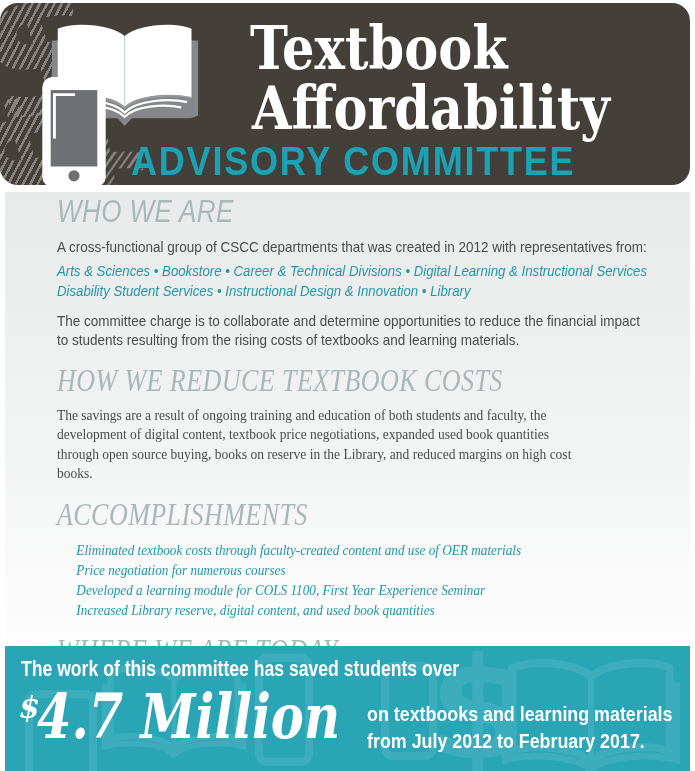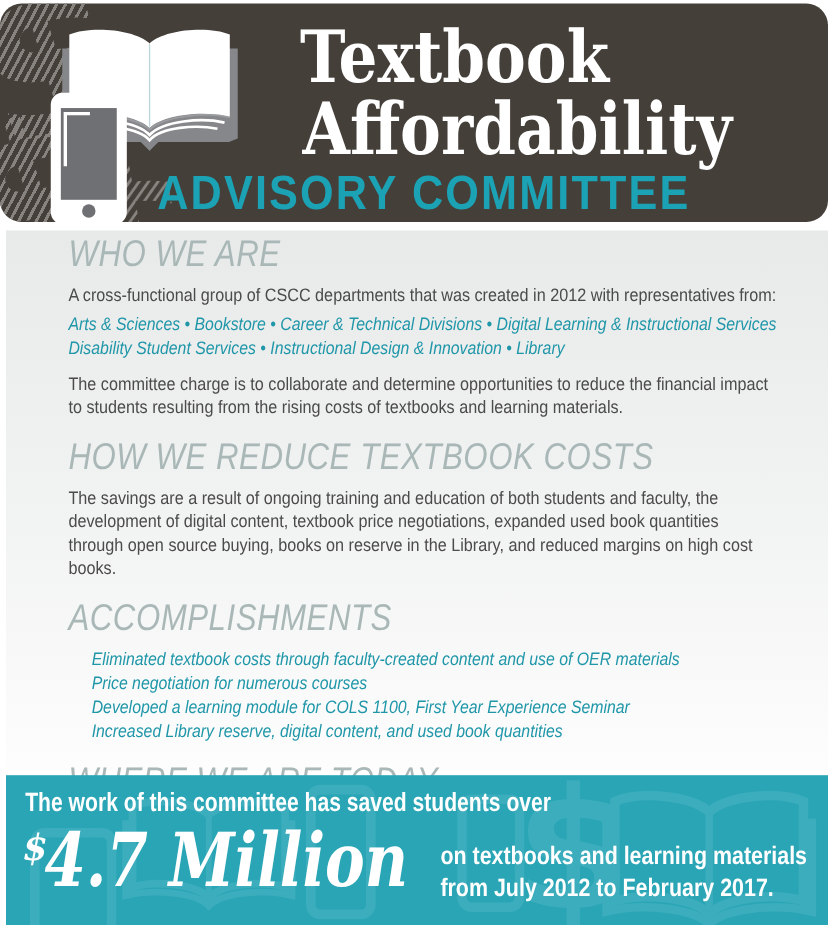--- a/index.html
+++ b/index.html
@@ -32,21 +32,21 @@
            padding:0;box-sizing:border-box;}
   .sec{padding-left:52px;}
   .sec-h{font-style:italic;color:#a9b8b7;font-size:31px;line-height:34px;white-space:nowrap;
          letter-spacing:.5px;transform:scaleX(.84);transform-origin:0 50%;font-weight:400;}
   .line{white-space:nowrap;color:#4b4b4b;font-size:15px;line-height:19.5px;
         transform:scaleX(.9);transform-origin:0 50%;}
   .teal-line{white-space:nowrap;color:#2097a9;font-style:italic;font-size:15px;line-height:20px;
         transform:scaleX(.88);transform-origin:0 50%;}
   .indent{padding-left:22px;}
   .mt4{margin-top:4px;} .mt8{margin-top:8px;} .mt10{margin-top:10px;}
-  .mt14{margin-top:14px;}
+  .mt14{margin-top:14px;font-family:Liberation Serif, serif;}
 
   
   .banner{position:absolute;left:5px;top:646px;width:685px;height:125px;background:#29a5b5;
           overflow:hidden;}
   .shape{position:absolute;z-index:1;}
   .tab-shape{border:8px solid #3cadbc;border-radius:12px;box-sizing:border-box;}
   .dollar-shape{font-family:"DejaVu Sans",sans-serif;font-weight:bold;color:#3cadbc;line-height:1;}
   .lead{position:absolute;left:16px;top:10px;color:#fff;font-weight:bold;font-size:22px;
         white-space:nowrap;transform:scaleX(.8);transform-origin:0 0;z-index:2;}
   .cur{position:absolute;left:14px;top:44px;color:#fff;font-family:"DejaVu Serif",serif;

